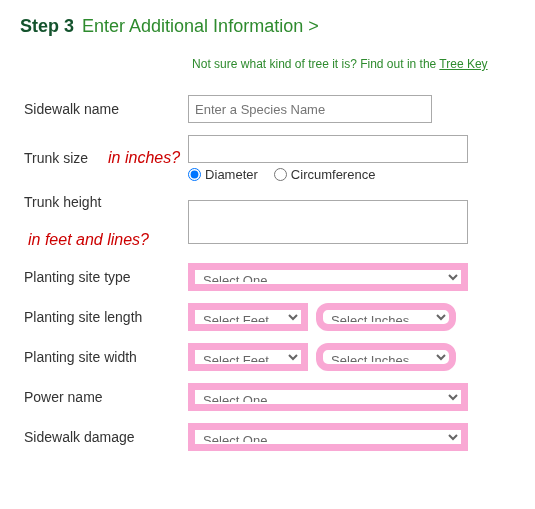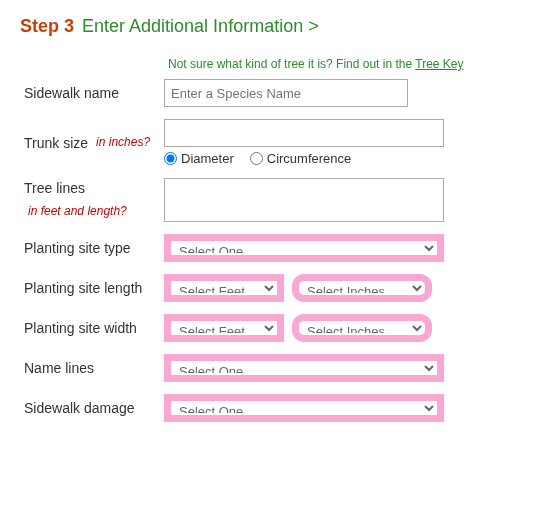--- a/index.html
+++ b/index.html
@@ -14,21 +14,21 @@
     }
     .step-header {
       display: flex;
       align-items: center;
       gap: 8px;
       margin-bottom: 14px;
     }
     .step-label {
       font-size: 18px;
       font-weight: bold;
-      color: #c2410c;
+      color: #14532d;
     }
     .step-title {
       font-size: 18px;
       color: #2e8b2e;
       font-weight: normal;
     }
     .form-table {
       width: 100%;
       border-collapse: collapse;
     }
@@ -45,21 +45,21 @@
       color: #333;
       white-space: nowrap;
       vertical-align: middle;
     }
     .input-cell {
       vertical-align: middle;
     }
     .tree-key-note {
       font-size: 12px;
       color: #2e8b2e;
-      margin-bottom: 2px;
+      margin-bottom: 18px;
       padding-left: 4px;
     }
     .tree-key-note a {
       color: #2e8b2e;
       text-decoration: underline;
     }
     input[type="text"] {
       width: 280px;
       height: 28px;
       border: 1px solid #aaa;
@@ -102,25 +102,25 @@
       border-radius: 12px;
     }
     .dual-select {
       display: flex;
       gap: 8px;
       align-items: center;
     }
     .label-with-note {
       display: flex;
       align-items: center;
-      gap: 8px;
+      gap: 20px;
     }
     .red-note {
       color: #cc0000;
-      font-size: 12px;
+      font-size: 16px;
       font-style: italic;
       line-height: 1.3;
     }
     .header-note-row td {
       padding-bottom: 0;
     }
   </style>
 </head>
 <body>
 
@@ -173,22 +173,22 @@
           <input type="radio" name="trunk_measure" style="">
           <span>Circumference</span>
         </label>
       </div>
     </td>
   </tr>
 
   <tr>
     <td class="label-cell" style="vertical-align:middle;">
       <div class="label-with-note" style="flex-wrap:wrap;">
-        <span>Tree lines</span>
-        <span class="red-note" style="margin-left:4px;">in feet and length?</span>
+        <span>Trunk height</span>
+        <span class="red-note" style="margin-left:4px;">in feet and lines?</span>
       </div>
     </td>
     <td class="input-cell">
       <input type="text" style="width: 280px; height: 44px;">
     </td>
   </tr>
 
   <tr>
     <td class="label-cell">
       <span>Planting site type</span>
@@ -227,21 +227,21 @@
         </select>
         <select class="inches-select">
           <option>Select Inches...</option>
         </select>
       </div>
     </td>
   </tr>
 
   <tr>
     <td class="label-cell">
-      <span>Name lines</span>
+      <span>Power name</span>
     </td>
     <td class="input-cell">
       <select class="full-select">
         <option>Select One...</option>
       </select>
     </td>
   </tr>
 
   <tr>
     <td class="label-cell">

